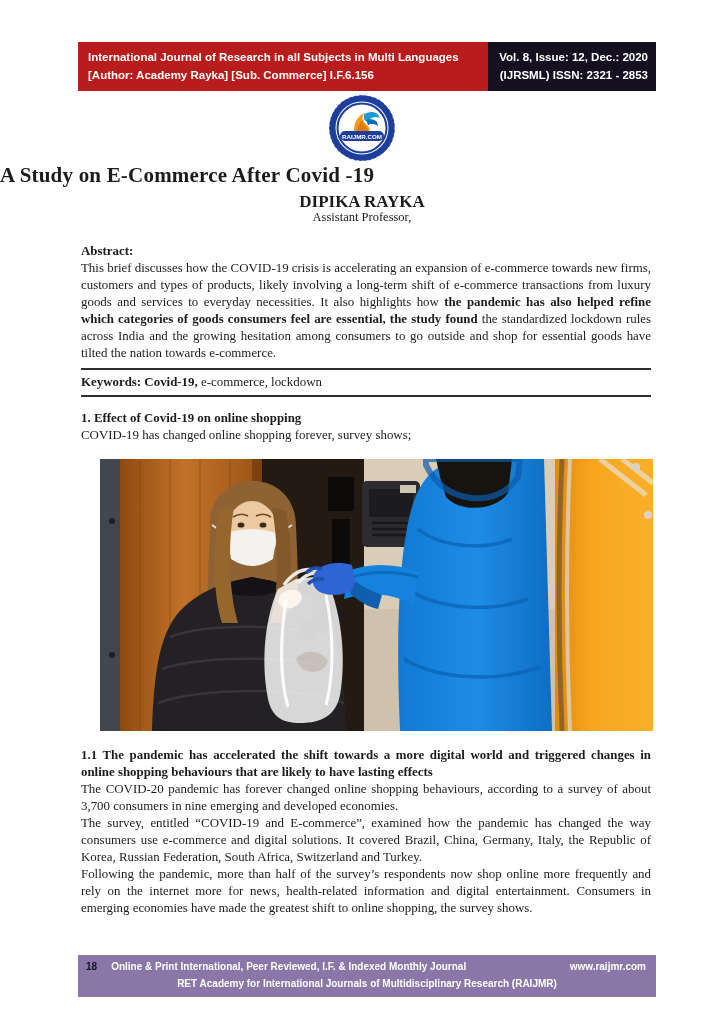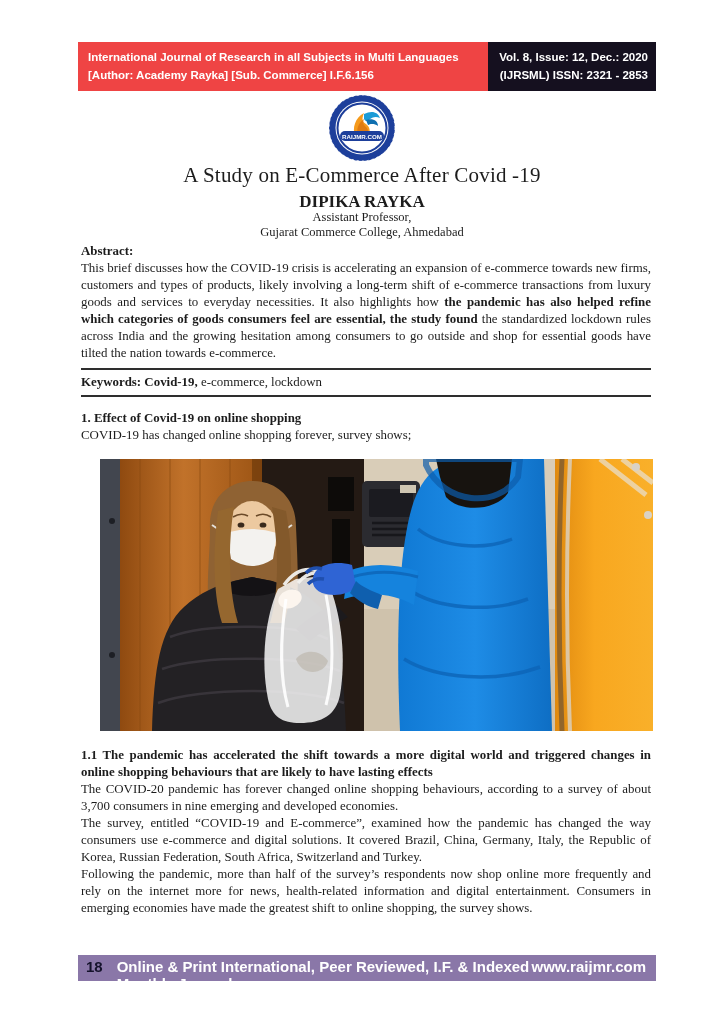--- a/index.html
+++ b/index.html
@@ -24,21 +24,21 @@
   .header-right{
     width:156px;padding:6px 8px 0 4px;
     color:#ffffff;font-weight:bold;font-size:11.5px;line-height:18px;
     text-align:right;
   }
   
   .logo-wrap{position:absolute;left:0;top:94px;width:724px;display:flex;justify-content:center;}
   
   .paper-title{
     position:absolute;left:0;top:163px;width:724px;
-    text-align:center;font-size:21px;font-weight:normal;letter-spacing:.2px;
+    text-align:left;font-size:21px;font-weight:bold;letter-spacing:.2px;
   }
   .author-block{
     position:absolute;left:0;top:194px;width:724px;
     text-align:center;font-size:12.5px;line-height:15.5px;
   }
   .author-name{font-weight:bold;font-size:17px;}
   
   .content{
     position:absolute;left:81px;top:243px;width:570px;
     font-size:12.9px;line-height:17px;text-align:justify;
@@ -52,36 +52,36 @@
   .sec-head{font-weight:bold;margin-top:13px;}
   .figure-box{
     margin:15px 0 0 19px;width:553px;height:272px;
     overflow:hidden;
   }
   .sec11-head{font-weight:bold;margin-top:16px;}
   .para{margin-top:0;}
   .para-gap{margin-top:17px;}
   
   .footer-bar{
-    position:absolute;left:78px;top:955px;width:578px;height:26px;
+    position:absolute;left:78px;top:955px;width:578px;height:42px;
     font-family:"Liberation Sans", sans-serif;
-    color:#ffffff;font-weight:bold;font-size:15px;line-height:17px;
+    color:#ffffff;font-weight:bold;font-size:10px;line-height:17px;
     padding-top:3px;box-sizing:border-box;
   }
   .footer-line1{display:flex;align-items:baseline;padding:0 10px 0 8px;}
   .footer-pagenum{color:#14122b;margin-right:14px;}
   .footer-url{margin-left:auto;}
   .footer-line2{text-align:center;}
 </style>
 </head>
 <body>
 
 <div class="page">
 
-  <div class="header-bar" style="background:#ef4444;">
+  <div class="header-bar" style="background:#b91c1c;">
     <div class="header-left">
       <div>International Journal of Research in all Subjects in Multi Languages</div>
       <div>[Author: Academy Rayka] [Sub. Commerce] I.F.6.156</div>
     </div>
     <div class="header-right" style="background:#15101f;">
       <div>Vol. 8, Issue: 12, Dec.: 2020</div>
       <div>(IJRSML) ISSN: 2321 - 2853</div>
     </div>
   </div>
 
@@ -100,21 +100,20 @@
 
       <rect x="12" y="37" width="44" height="10" rx="5" fill="#1d3f9b"></rect>
       <text x="34" y="44.5" text-anchor="middle" font-family="Liberation Sans, sans-serif" font-size="6.2" font-weight="bold" fill="#ffffff">RAIJMR.COM</text>
     </svg>
   </div>
 
   <div class="paper-title">A Study on E-Commerce After Covid -19</div>
   <div class="author-block">
     <div class="author-name">DIPIKA RAYKA</div>
     <div>Assistant Professor,</div>
-    <div>Gujarat Commerce College, Ahmedabad</div>
   </div>
 
   <div class="content">
 
     <p><span class="abstract-head">Abstract:</span><br>
       <span>This brief discusses how the COVID-19 crisis is accelerating an expansion of e-commerce towards new firms, customers and types of products, likely involving a long-term shift of e-commerce transactions from luxury goods and services to everyday necessities. It also highlights how </span><b>the pandemic has also helped refine which categories of goods consumers feel are essential, the study found</b><span> the standardized lockdown rules across India and the growing hesitation among consumers to go outside and shop for essential goods have tilted the nation towards e-commerce.</span>
     </p>
 
     <hr class="rule rule-top" style="background:#2e2e2e;">
     <div class="keywords-line">

